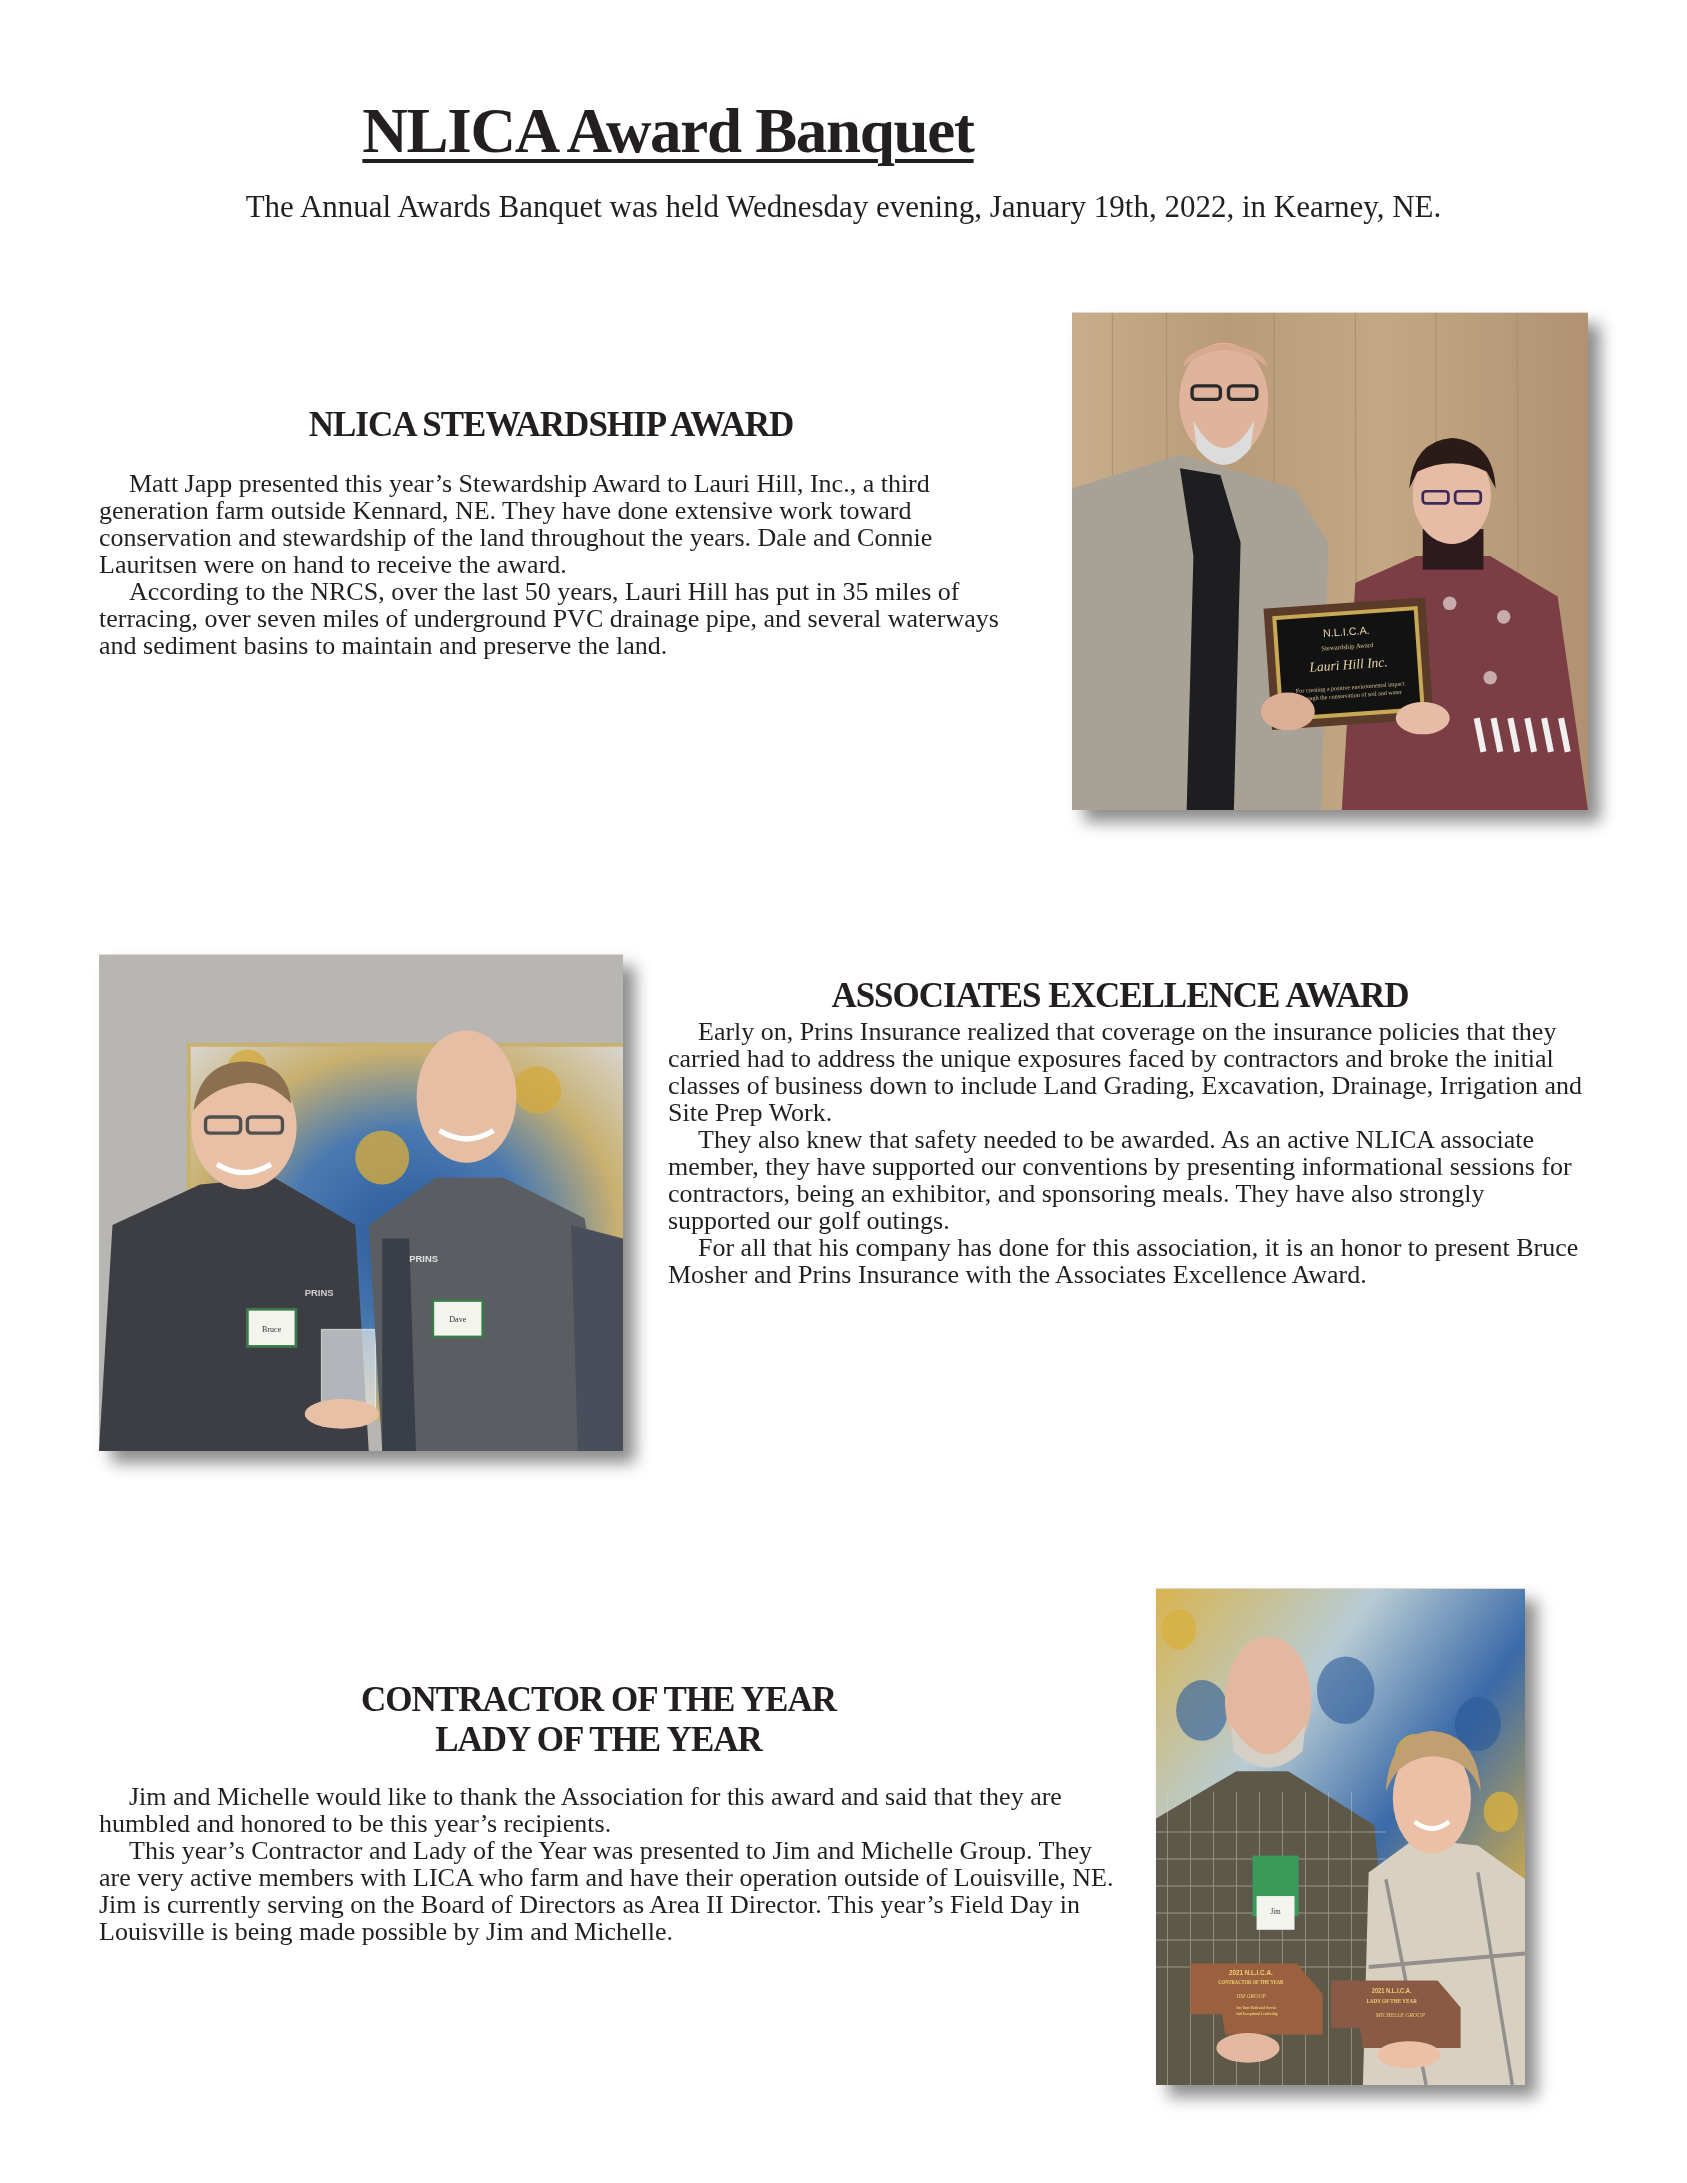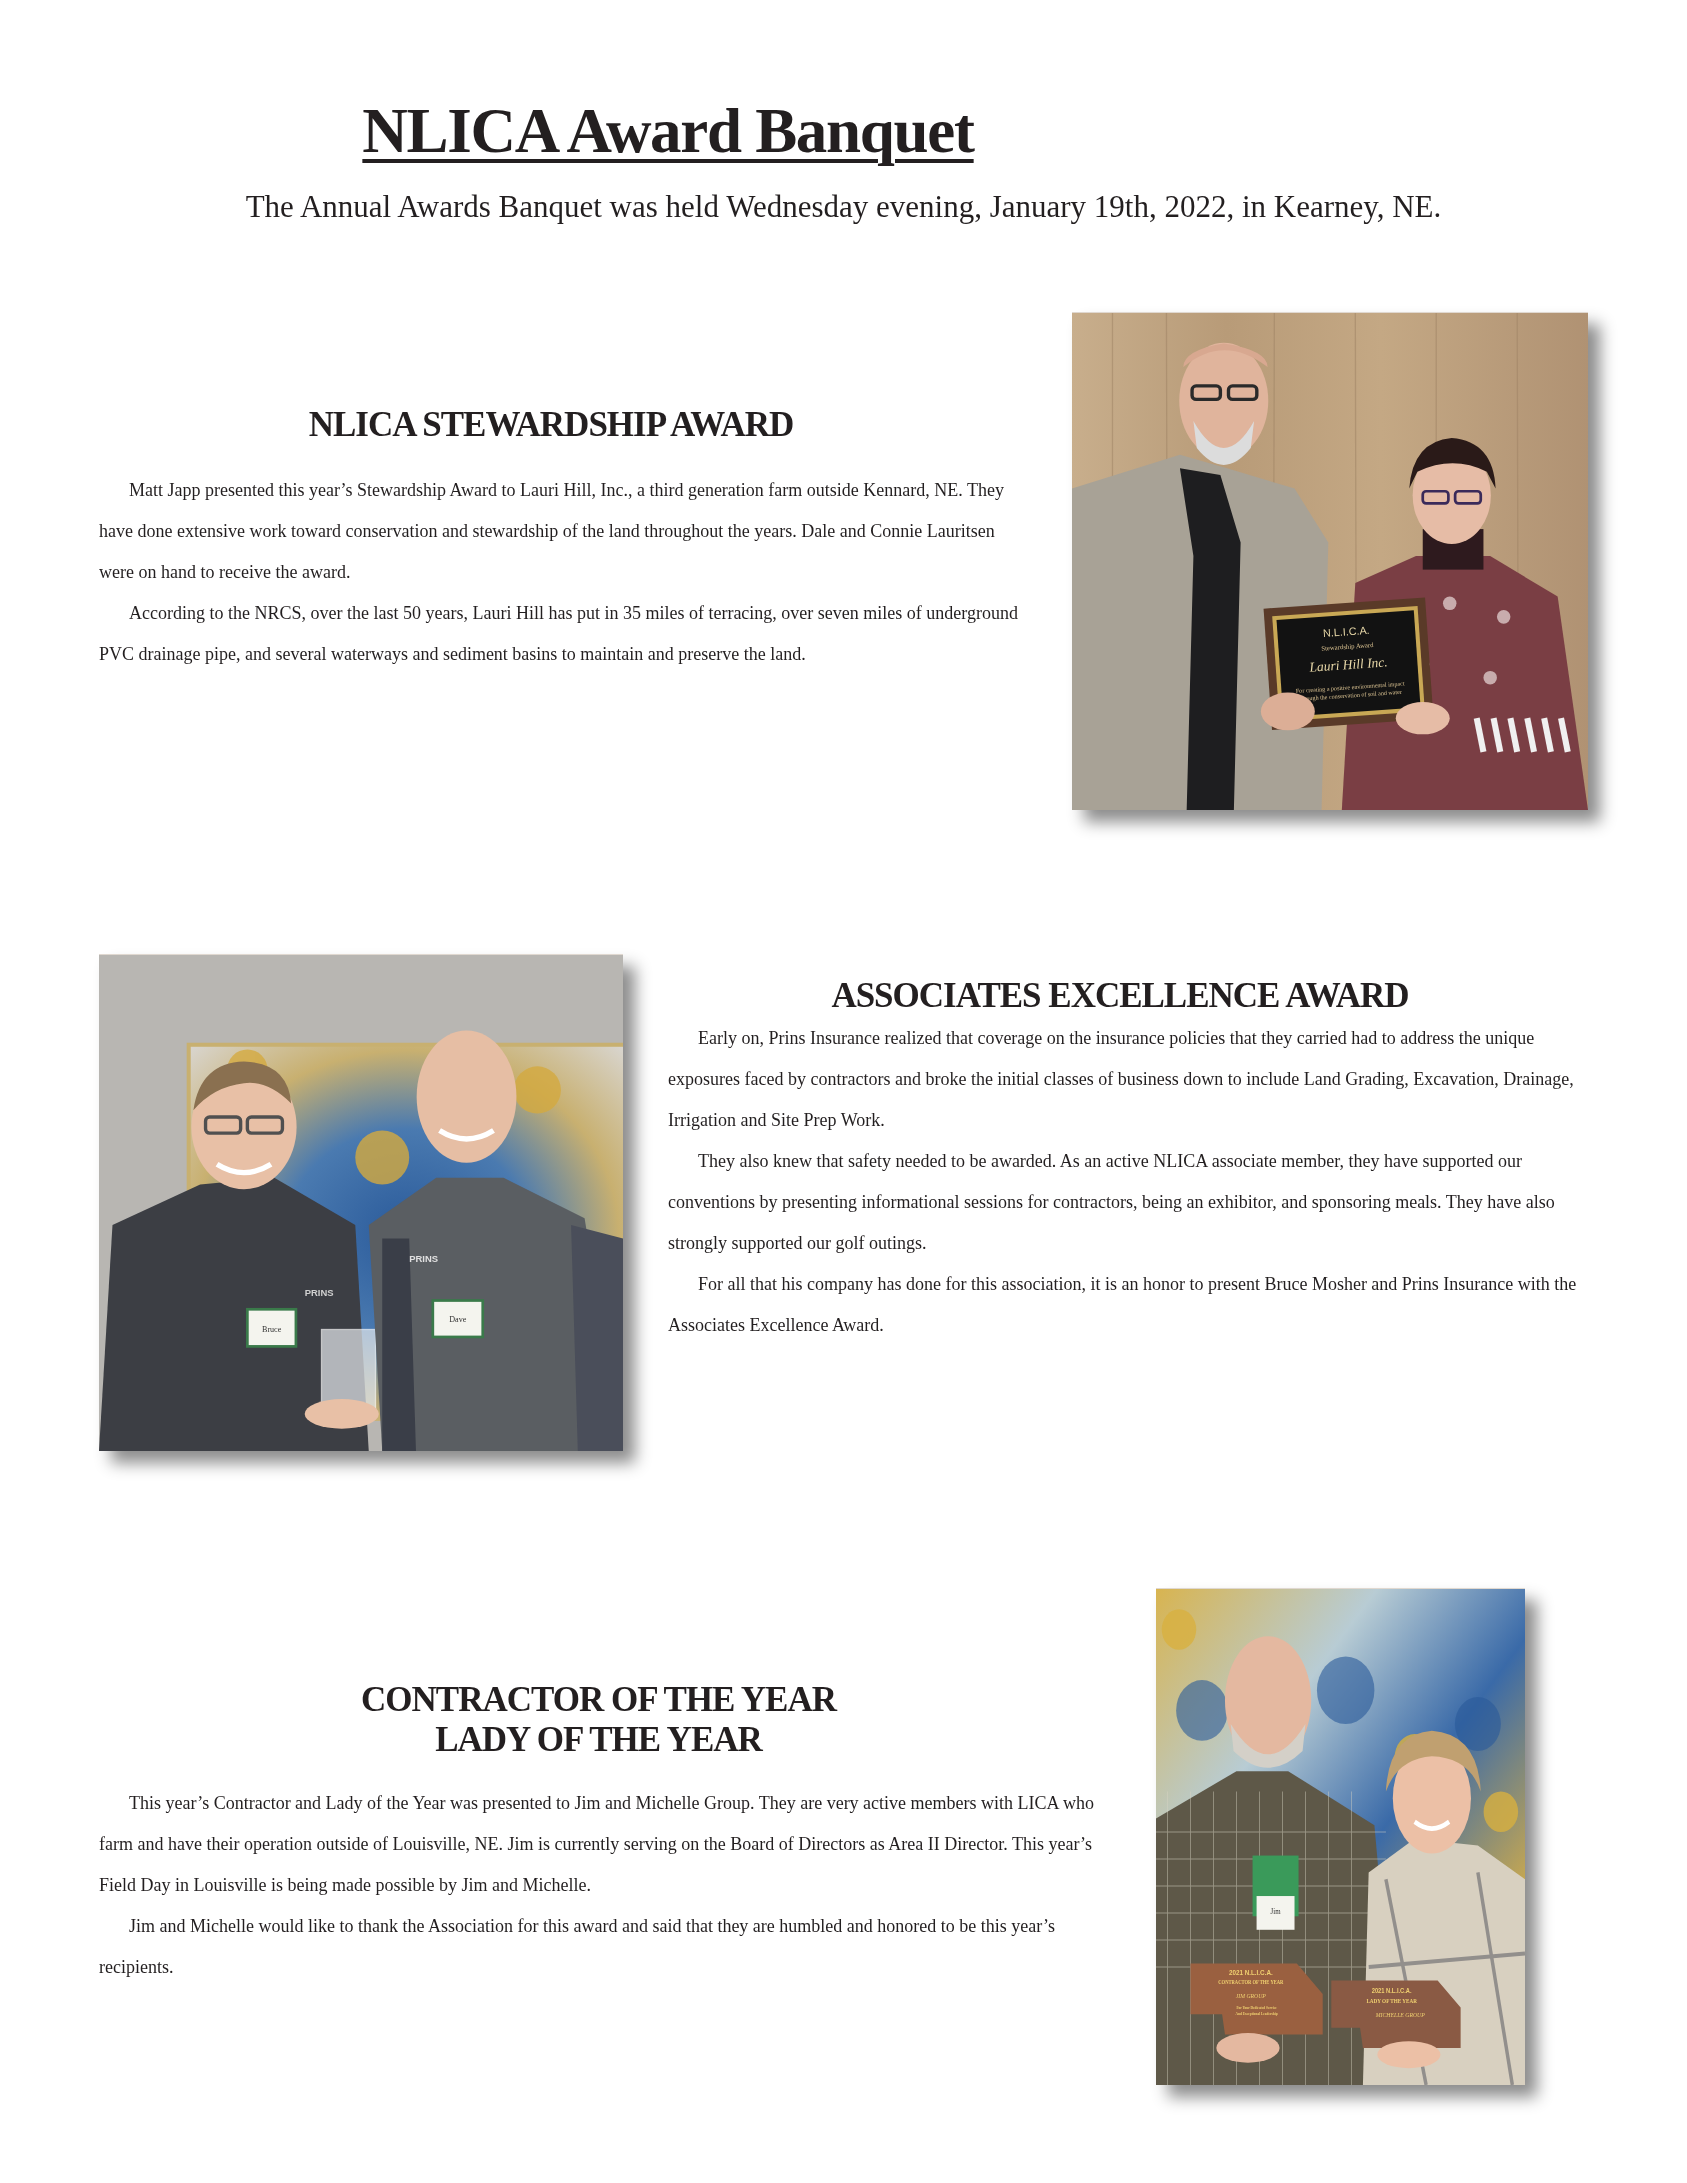--- a/index.html
+++ b/index.html
@@ -21,21 +21,21 @@
     font-size: 31px; line-height: 34px;
   }
 
   
   .heading {
     font-size: 35px; font-weight: bold; text-align: center;
     letter-spacing: -1px; line-height: 40px;
   }
 
   
-  .body-text { font-size: 18px; line-height: 41px; }
+  .body-text { font-size: 26px; line-height: 27px; }
   .body-text p { margin: 0; text-indent: 30px; }
 
   
   .photo {
     box-shadow: 12px 12px 15px rgba(0,0,0,0.45);
     overflow: hidden; border-top: 1.3px solid #e0d8d0;
   }
   .photo svg { display: block; width: 100%; height: 100%; }
 </style>
 </head>
@@ -169,22 +169,22 @@
     <p>For all that his company has done for this association, it is an honor to present Bruce Mosher and Prins Insurance with the Associates Excellence Award.</p>
   </div>
 </section>
 
 <section>
   <div class="abs heading" style="left:99px; width:999px; top:1680px;">
     <div>CONTRACTOR OF THE YEAR</div>
     <div>LADY OF THE YEAR</div>
   </div>
   <div class="abs body-text" style="left:99px; width:1026px; top:1783px;">
+    <p>Jim and Michelle would like to thank the Association for this award and said that they are humbled and honored to be this year’s recipients.</p>
     <p>This year’s Contractor and Lady of the Year was presented to Jim and Michelle Group. They are very active members with LICA who farm and have their operation outside of Louisville, NE. Jim is currently serving on the Board of Directors as Area II Director. This year’s Field Day in Louisville is being made possible by Jim and Michelle.</p>
-    <p>Jim and Michelle would like to thank the Association for this award and said that they are humbled and honored to be this year’s recipients.</p>
   </div>
   <div class="abs photo" style="left:1156px; top:1588px; width:369px; height:496px;">
     <svg viewBox="0 0 642 735" preserveAspectRatio="none">
       <defs>
         <linearGradient id="abstract" x1="0" x2="1" y1="0" y2="1">
           <stop offset="0" stop-color="#d8b450"></stop>
             <stop offset="0.3" stop-color="#b8ccd4"></stop>
           <stop offset="0.55" stop-color="#3a6aa8"></stop>
             <stop offset="0.8" stop-color="#c8a850"></stop>
           <stop offset="1" stop-color="#d8d4cc"></stop>

